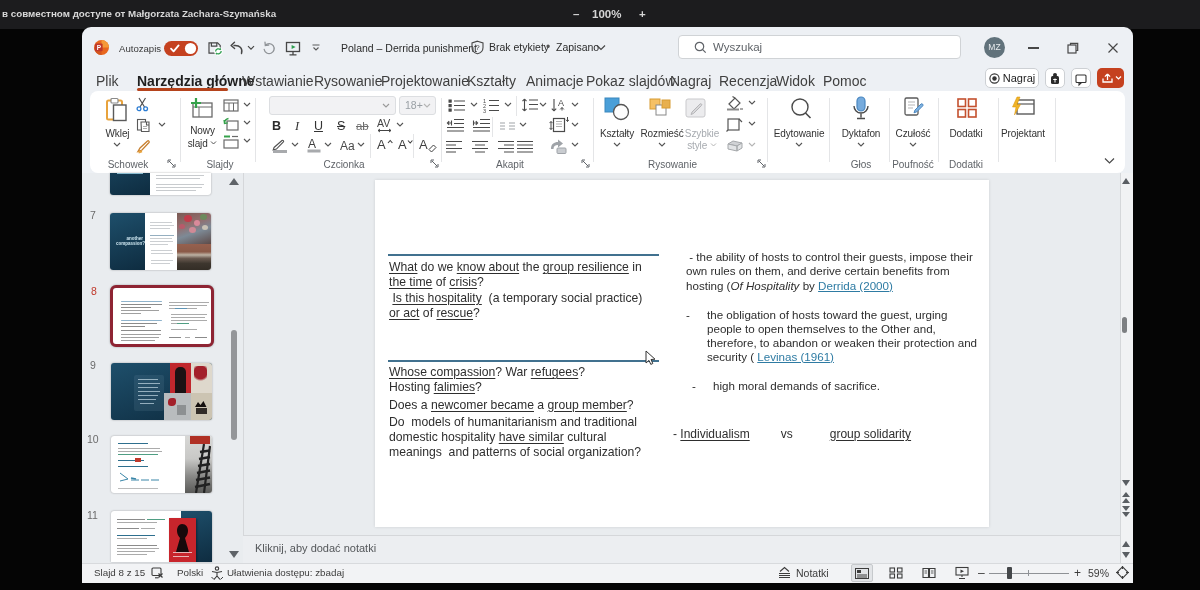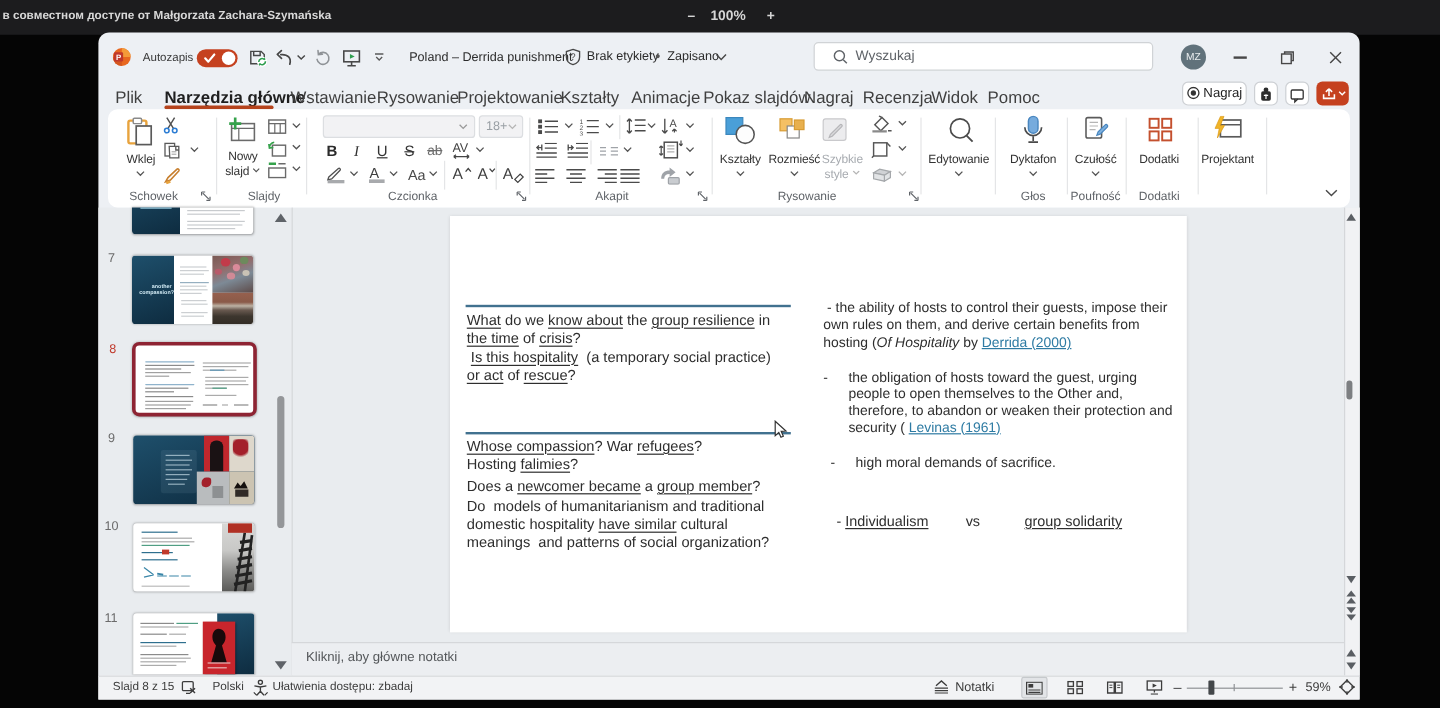--- a/index.html
+++ b/index.html
@@ -793,39 +793,39 @@
 <div class="stext" style="left:389px;top:415px;width:300px;line-height:15px">Do&nbsp; models of humanitarianism and traditional<br>domestic hospitality <u>have similar</u> cultural<br>meanings&nbsp; and patterns of social organization?</div>
 <div class="rtext" style="left:686px;top:250px;width:296px">&nbsp;- the ability of hosts to control their guests, impose their own rules on them, and derive certain benefits from hosting (<i>Of Hospitality</i> by <span class="link">Derrida (2000)</span></div>
 <div class="rtext" style="left:686px;top:307.5px;width:300px;line-height:14px">
       <span style="position:absolute;left:0">-</span>
       <span style="display:block;padding-left:21px">the obligation of hosts toward the guest, urging<br>people to open themselves to the Other and,<br>therefore, to abandon or weaken their protection and<br>security ( <span class="link">Levinas (1961)</span></span>
     </div>
 <div class="rtext" style="left:686px;top:379px;width:296px">
       <span style="position:absolute;left:6px">-</span>
       <span style="display:block;padding-left:27px">high moral demands of sacrifice.</span>
     </div>
-<div class="rtext" style="left:697px;top:426.5px;width:296px;font-size:12px">- <u>Individualism</u><span style="display:inline-block;width:31px"></span>vs<span style="display:inline-block;width:37px"></span><u>group solidarity</u></div>
+<div class="rtext" style="left:673px;top:426.5px;width:296px;font-size:12px">- <u>Individualism</u><span style="display:inline-block;width:31px"></span>vs<span style="display:inline-block;width:37px"></span><u>group solidarity</u></div>
 </div>
 
 <div id="rightsb">
 <div class="abs" style="left:1120px;top:173px;width:13px;height:390px;background:#f1f2f4;border-left:1px solid #d5d7da"></div>
 <div class="abs" style="left:1122px;top:178px;width:0;height:0;border-left:4.5px solid transparent;border-right:4.5px solid transparent;border-bottom:6px solid #5a5e63"></div>
 <div class="abs" style="left:1122px;top:317px;width:5px;height:16px;background:#7d7f82;border-radius:2.5px"></div>
 <div class="abs" style="left:1122px;top:480px;width:0;height:0;border-left:4.5px solid transparent;border-right:4.5px solid transparent;border-top:6px solid #5a5e63"></div>
 <div class="abs" style="left:1122px;top:492px;width:0;height:0;border-left:4.5px solid transparent;border-right:4.5px solid transparent;border-bottom:5px solid #5a5e63"></div>
 <div class="abs" style="left:1122px;top:497.5px;width:0;height:0;border-left:4.5px solid transparent;border-right:4.5px solid transparent;border-bottom:5px solid #5a5e63"></div>
 <div class="abs" style="left:1122px;top:506px;width:0;height:0;border-left:4.5px solid transparent;border-right:4.5px solid transparent;border-top:5px solid #5a5e63"></div>
 <div class="abs" style="left:1122px;top:511.5px;width:0;height:0;border-left:4.5px solid transparent;border-right:4.5px solid transparent;border-top:5px solid #5a5e63"></div>
 <div class="abs" style="left:1122px;top:541px;width:0;height:0;border-left:4.5px solid transparent;border-right:4.5px solid transparent;border-bottom:6px solid #5a5e63"></div>
 <div class="abs" style="left:1122px;top:552px;width:0;height:0;border-left:4.5px solid transparent;border-right:4.5px solid transparent;border-top:6px solid #5a5e63"></div>
 </div>
 
 <div id="notes">
 <div class="abs" style="left:243px;top:535px;width:877px;height:28px;background:#ecEEf1;border-top:1px solid #d5d7da"></div>
-<span class="abs" style="left:255px;top:542px;font-size:11px;color:#54575a">Kliknij, aby główne notatki</span>
+<span class="abs" style="left:255px;top:542px;font-size:11px;color:#54575a">Kliknij, aby dodać notatki</span>
 </div>
 
 <div class="abs" id="statusbar"></div>
 <div id="statusitems">
 <span class="sbt" style="left:94px;top:567px">Slajd 8 z 15</span>
 <div class="icon" style="left:151px;top:567px">
       <svg width="13" height="12">
         <rect x="1" y="1" width="9" height="7.5" rx="1" fill="none" stroke="#3c3c3c" stroke-width="1.1"></rect>
         <path d="M4 10.8 h3.5" stroke="#3c3c3c" stroke-width="1.1"></path>
         <path d="M7.5 6.5 l4 4 M11.5 6.5 l-4 4" stroke="#3c3c3c" stroke-width="1.2"></path>

